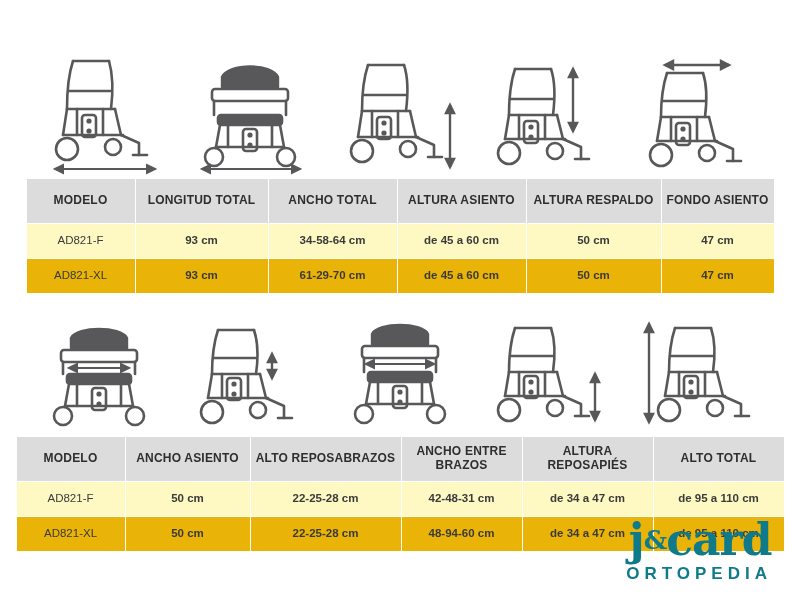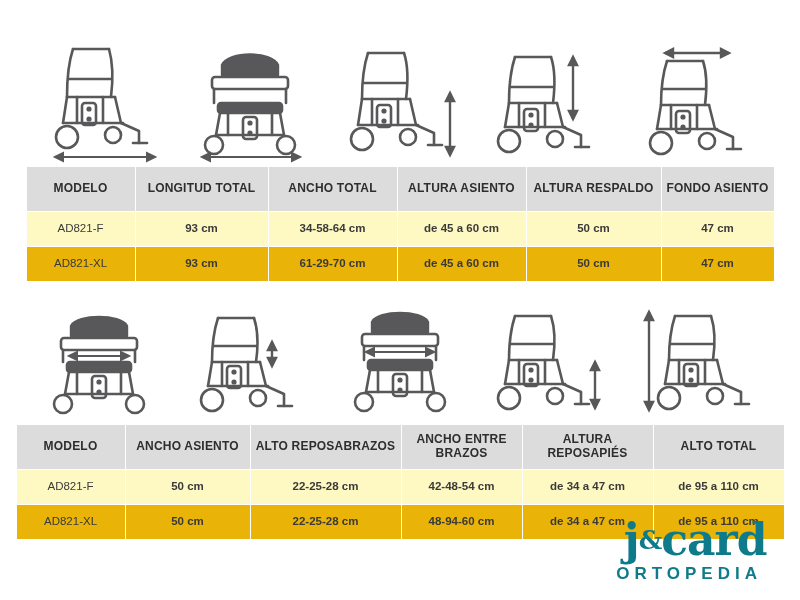--- a/index.html
+++ b/index.html
@@ -13,21 +13,21 @@
     font-family: "Liberation Sans", sans-serif;
     color: #333333;
     overflow: hidden;
     position: relative;
   }
   .page {
     width: 800px;
     height: 600px;
     position: relative;
     box-sizing: border-box;
-    padding: 0;
+    padding: 12px;
   }
 
   
   .illus-row {
     display: flex;
     width: 742px;
     margin: 0 auto;
     align-items: flex-end;
     justify-content: space-between;
   }
@@ -92,21 +92,21 @@
   .logo .logo-main .amp {
     font-size: 26px;
     vertical-align: 6px;
   }
   .logo .logo-sub {
     font-size: 17px;
     font-weight: bold;
     color: #0f7b8a;
     letter-spacing: 5px;
     margin-top: 3px;
-    margin-right: 12px;
+    margin-right: 2px;
   }
 </style>
 </head>
 <body>
 
 <div class="page">
 
   <div class="illus-row" style="height:150px; padding-top:16px;">
 
     <div class="illus-cell" style="width:140px;height:135px;">
@@ -470,21 +470,21 @@
           <th style="width:120px">ANCHO ENTRE BRAZOS</th>
           <th style="width:130px">ALTURA REPOSAPIÉS</th>
           <th style="width:130px">ALTO TOTAL</th>
         </tr>
       </thead>
       <tbody>
         <tr class="row-odd">
           <td class="model-cell">AD821-F</td>
           <td>50 cm</td>
           <td>22-25-28 cm</td>
-          <td>42-48-54 cm</td>
+          <td>42-48-31 cm</td>
           <td>de 34 a 47 cm</td>
           <td>de 95 a 110 cm</td>
         </tr>
         <tr class="row-even">
           <td class="model-cell">AD821-XL</td>
           <td>50 cm</td>
           <td>22-25-28 cm</td>
           <td>48-94-60 cm</td>
           <td>de 34 a 47 cm</td>
           <td>de 95 a 110 cm</td>

